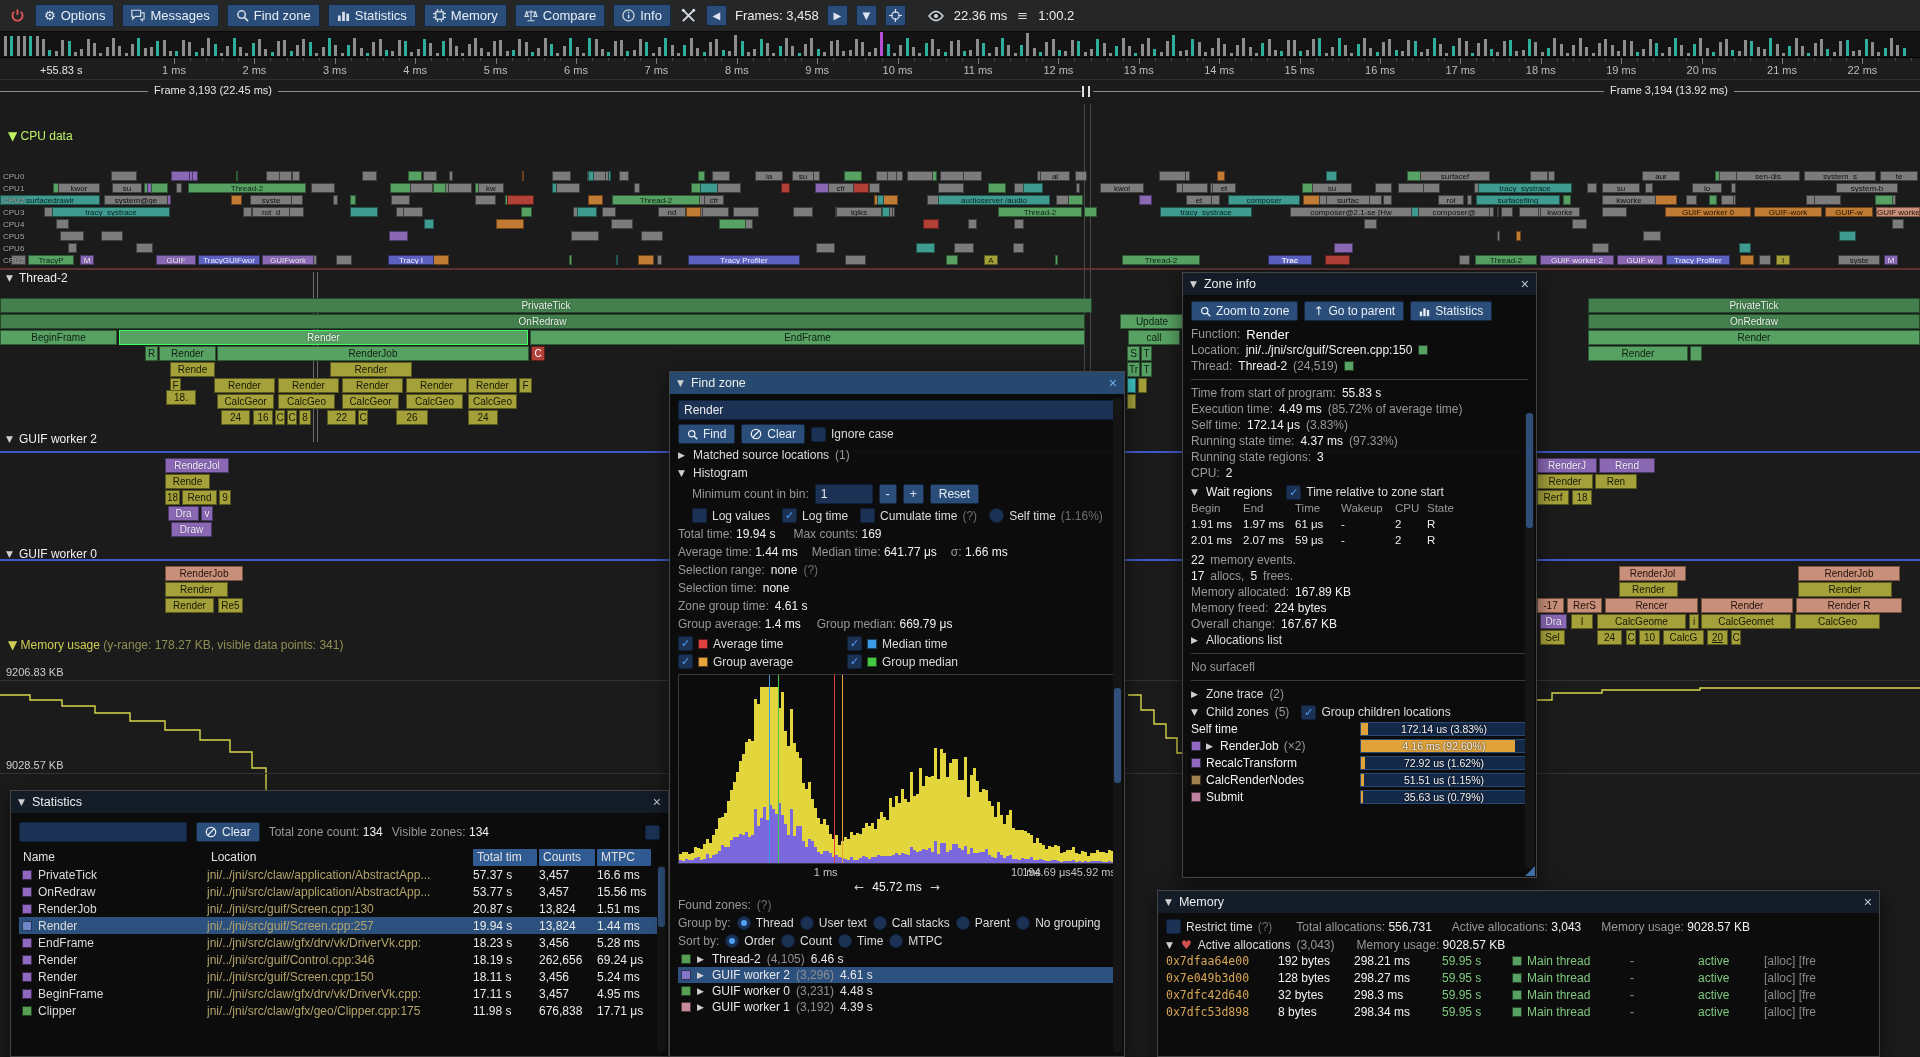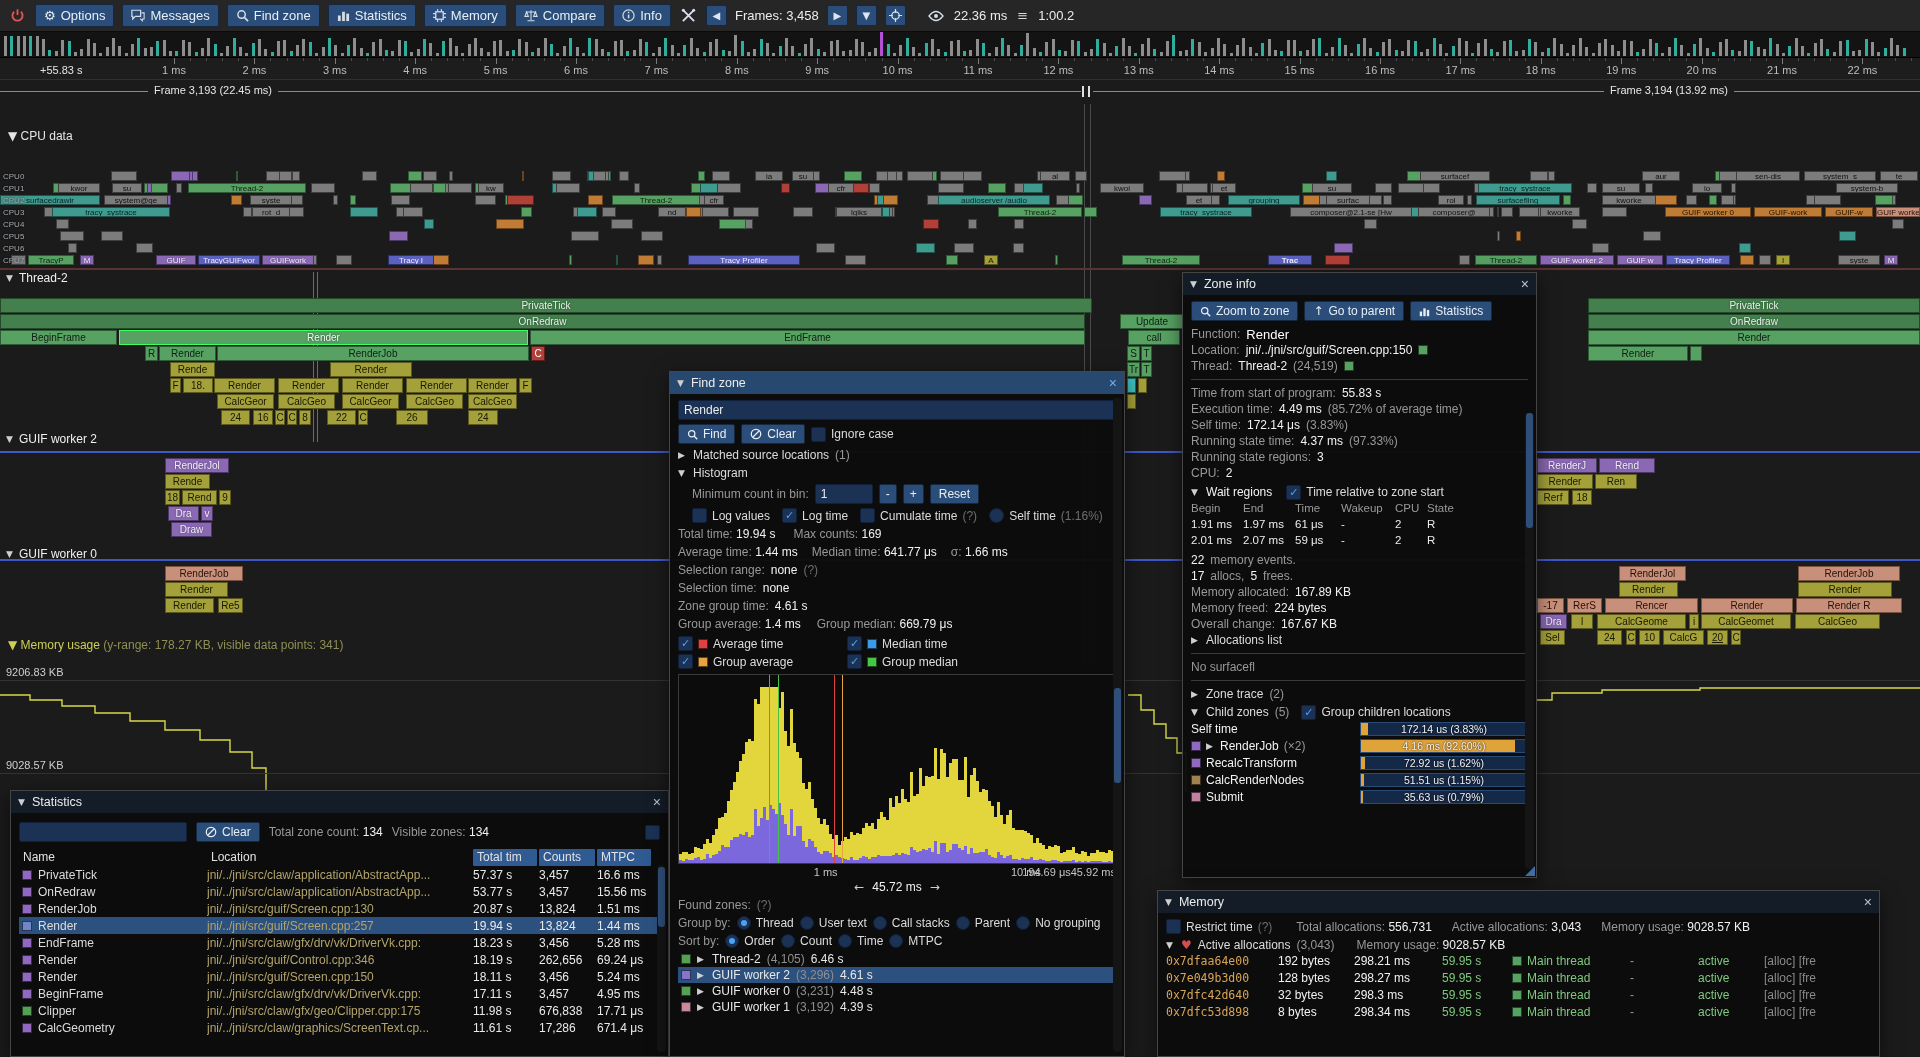--- a/index.html
+++ b/index.html
@@ -28,21 +28,21 @@
 #ruler-origin{position:absolute;left:40px;top:6px;color:#e4e4e4}
 
 
 #frame-bar{position:absolute;left:0;top:80px;width:100%;height:24px;font-size:11px;color:#e6e6e6}
 .fline{position:absolute;top:11px;height:1px;background:#8a8a8a}
 .flabel{position:absolute;top:4px;background:#1b1b1b;padding:0 6px;white-space:nowrap}
 .fmark{position:absolute;top:6px;width:2px;height:11px;background:#e0e0e0}
 
 
 #timeline{position:absolute;left:0;top:104px;width:1920px;height:953px;overflow:hidden}
-#cpu-header{position:absolute;left:8px;top:25px;color:#e5e5e5;font-size:12px}
+#cpu-header{position:absolute;left:8px;top:25px;color:#bef264;font-size:12px}
 #cpu-rows{position:absolute;left:0;top:67px;width:1920px}
 .cpu-row{position:absolute;left:0;width:1920px;height:11px}
 .cpu-zone{position:absolute;top:0;height:10px;font-size:8px;line-height:10px;text-align:center;overflow:hidden;white-space:nowrap;border:1px solid rgba(0,0,0,.45)}
 .cpu-label{position:absolute;left:3px;top:1px;font-size:8px;color:#a8adb3;z-index:3;text-shadow:0 0 2px #000}
 .tsection{position:absolute;left:0;width:1920px}
 .tsep{position:absolute;left:0;top:0;width:1920px;height:2px}
 .thead-row{position:absolute;left:6px;top:3px;display:flex;gap:6px;align-items:center;font-size:12px;color:#f0f0f0;cursor:pointer}
 .tarrow{font-size:9px;color:#cfcfcf}
 .tline{position:absolute;left:0;width:1920px;height:2px}
 .t-row{position:absolute;left:0;width:1920px;height:16px}
@@ -861,21 +861,21 @@
           <div class="cpu-zone z-gr" style="left: 1383.19px; width: 8.45519px;"></div>
           <div class="cpu-zone z-t1" style="left: 1259.56px; width: 10.9245px;"></div>
           <div class="cpu-zone z-r1" style="left: 506.516px; width: 27.7054px;"></div>
           <div class="cpu-zone z-t1" style="left: 0px; width: 100px;">surfacedrawir</div>
           <div class="cpu-zone z-gr" style="left: 104px; width: 64px;">system@ge</div>
           <div class="cpu-zone z-gr" style="left: 250px; width: 42px;">syste</div>
           <div class="cpu-zone z-g2" style="left: 612px; width: 88px;">Thread-2</div>
           <div class="cpu-zone z-gr" style="left: 704px; width: 20px;">cfr</div>
           <div class="cpu-zone z-t1" style="left: 938px; width: 112px;">audioserver /audio</div>
           <div class="cpu-zone z-gr" style="left: 1186px; width: 26px;">et</div>
-          <div class="cpu-zone z-t1" style="left: 1228px; width: 72px;">grouping</div>
+          <div class="cpu-zone z-t1" style="left: 1228px; width: 72px;">composer</div>
           <div class="cpu-zone z-gr" style="left: 1326px; width: 44px;">surfac</div>
           <div class="cpu-zone z-gr" style="left: 1438px; width: 26px;">rol</div>
           <div class="cpu-zone z-t1" style="left: 1476px; width: 84px;">surfacefling</div>
           <div class="cpu-zone z-gr" style="left: 1602px; width: 54px;">kworke</div>
           <div class="cpu-label">CPU2</div>
         </div>
         <div class="cpu-row" style="top: 36px;">
           <div class="cpu-zone z-gr" style="left: 1501.09px; width: 11.7888px;"></div>
           <div class="cpu-zone z-g2" style="left: 1352.15px; width: 4.23132px;"></div>
           <div class="cpu-zone z-gr" style="left: 705.647px; width: 6.5938px;"></div>
@@ -1059,21 +1059,21 @@
             <div class="t-zone z-g2" style="left: 1690px; width: 12px;"></div>
           </div>
           <div class="t-row" style="top: 94px;">
             <div class="t-zone z-y1" style="left: 170px; width: 45px;">Rende</div>
             <div class="t-zone z-y1" style="left: 330px; width: 82px;">Render</div>
             <div class="t-zone z-g2" style="left: 1127px; width: 13px;">Tr</div>
             <div class="t-zone z-g2" style="left: 1141px; width: 11px;">T</div>
           </div>
           <div class="t-row" style="top: 110px;">
             <div class="t-zone z-y1" style="left: 170px; width: 11px;">F</div>
-            <div class="t-zone z-y1" style="left: 183px; width: 30px;">18.</div>
+            <div class="t-zone z-y1" style="left: 166px; width: 30px; margin-top: 12px;">18.</div>
             <div class="t-zone z-y1" style="left: 214px; width: 61px;">Render</div>
             <div class="t-zone z-y1" style="left: 278px; width: 61px;">Render</div>
             <div class="t-zone z-y1" style="left: 342px; width: 61px;">Render</div>
             <div class="t-zone z-y1" style="left: 406px; width: 61px;">Render</div>
             <div class="t-zone z-y1" style="left: 468px; width: 49px;">Render</div>
             <div class="t-zone z-y1" style="left: 519px; width: 13px;">F</div>
             <div class="t-zone z-c1" style="left: 1127px; width: 9px;"></div>
             <div class="t-zone z-y1" style="left: 1138px; width: 9px;"></div>
           </div>
           <div class="t-row" style="top: 126px;">
@@ -1293,30 +1293,20 @@
           </div>
           <div class="st-row">
             <div class="st-c0">
               <div class="zone-sq" style="background: rgb(85, 160, 85);"></div>
               <div>Clipper</div>
             </div>
             <div class="st-loc">jni/../jni/src/claw/gfx/geo/Clipper.cpp:175</div>
             <div class="st-num">11.98 s</div>
             <div class="st-num">676,838</div>
             <div class="st-num">17.71 μs</div>
-          </div>
-          <div class="st-row">
-            <div class="st-c0">
-              <div class="zone-sq" style="background: rgb(144, 104, 192);"></div>
-              <div>CalcGeometry</div>
-            </div>
-            <div class="st-loc">jni/../jni/src/claw/graphics/ScreenText.cp...</div>
-            <div class="st-num">11.61 s</div>
-            <div class="st-num">17,286</div>
-            <div class="st-num">671.4 μs</div>
           </div>
         </div>
       <div class="v-scroll" style="top:52px;bottom:4px">
           <div class="v-thumb" style="top:2px;height:60px"></div>
         </div>
     </div>
   </div>
 
   <div class="win" id="win-findzone" style="left:669px;top:371px;width:456px;height:686px">
     <div class="win-title tb-active">

